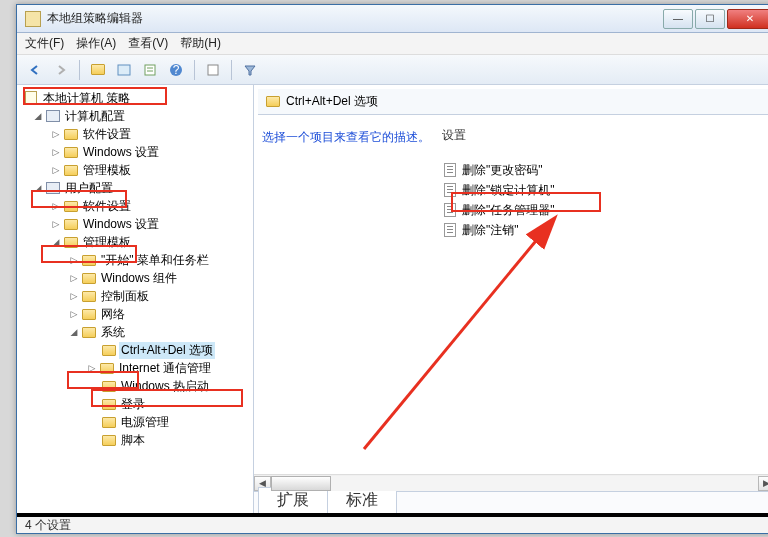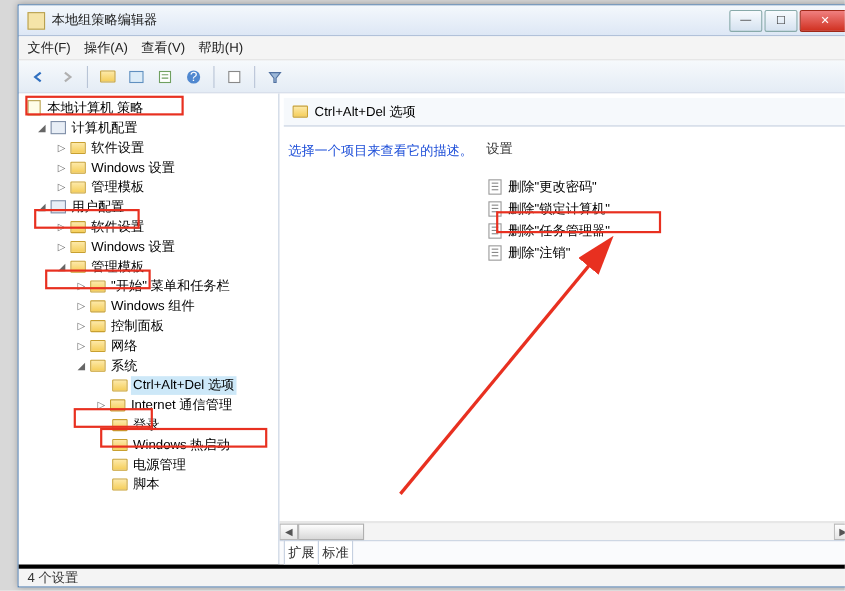--- a/index.html
+++ b/index.html
@@ -33,21 +33,21 @@
 .rp-header .folder { margin-right: 6px; }
 .rp-body { flex: 1; display: flex; padding: 8px 4px 0 8px; position: relative; }
 .rp-desc { width: 180px; color: #1d4ed8; padding-top: 2px; }
 .rp-list { flex: 1; }
 .rp-list-hdr { color: #333; padding-bottom: 4px; }
 .rp-item { display: flex; align-items: center; height: 20px; cursor: default; }
 .rp-item-ico { width: 16px; height: 16px; display: inline-flex; align-items: center; justify-content: center; margin-right: 4px; }
 .setting-ico { width: 12px; height: 14px; background: #fff; border: 1px solid #999; position: relative; }
 .setting-ico::before { content:""; position:absolute; left:2px; top:2px; width:6px; height:1px; background:#888; box-shadow: 0 3px 0 #888, 0 6px 0 #888; }
 .rp-tabs { height: 22px; display: flex; align-items: flex-end; padding-left: 4px; border-top: 1px solid #c5d0e0; background: #fafbfd; }
-.rp-tab { padding: 2px 3px; border: 1px solid #c5d0e0; border-bottom: none; background: #fff; margin-right: -1px; font-size: 12px; color: #333; }
+.rp-tab { padding: 2px 18px; border: 1px solid #c5d0e0; border-bottom: none; background: #fff; margin-right: -1px; font-size: 16px; color: #333; }
 .statusbar { height: 20px; background: #f4f4f4; border-top: 4px solid #000000; display: flex; align-items: center; padding-left: 8px; color: #333; }
 .hscroll { height: 17px; background: #f0f0f0; border-top: 1px solid #ddd; display:flex; align-items:center; }
 .hscroll-btn { width:17px; height:15px; background:linear-gradient(#fefefe,#e4e4e4); border:1px solid #b8b8b8; display:flex; align-items:center; justify-content:center; font-size:9px; color:#555;}
 .hscroll-track { flex:1; height:15px; background:#f4f4f4; position:relative; }
 .hscroll-thumb { position:absolute; left:0; top:0; width:60px; height:15px; background:linear-gradient(#fefefe,#d8d8d8); border:1px solid #b0b0b0;}
 .arrow-annotation { position:absolute; pointer-events:none; }
 </style>
 </head>
 <body>
 
@@ -226,27 +226,27 @@
             <span class="tree-exp">▷</span>
             <span class="tree-ico">
               <span class="folder"></span>
             </span>
             <span class="tree-label">Internet 通信管理</span>
           </div>
         <div class="tree-row" style="padding-left:82px">
             <span class="tree-ico">
               <span class="folder"></span>
             </span>
+            <span class="tree-label">Windows 热启动</span>
+          </div>
+        <div class="tree-row" style="padding-left:82px">
+            <span class="tree-ico">
+              <span class="folder"></span>
+            </span>
             <span class="tree-label">登录</span>
-          </div>
-        <div class="tree-row" style="padding-left:82px">
-            <span class="tree-ico">
-              <span class="folder"></span>
-            </span>
-            <span class="tree-label">Windows 热启动</span>
           </div>
         <div class="tree-row" style="padding-left:82px">
             <span class="tree-ico">
               <span class="folder"></span>
             </span>
             <span class="tree-label">电源管理</span>
           </div>
         <div class="tree-row" style="padding-left:82px">
             <span class="tree-ico">
               <span class="folder"></span>

